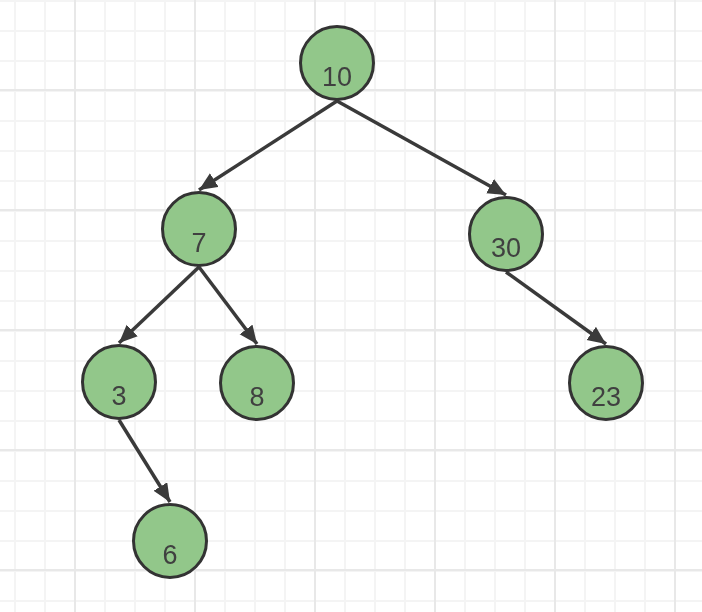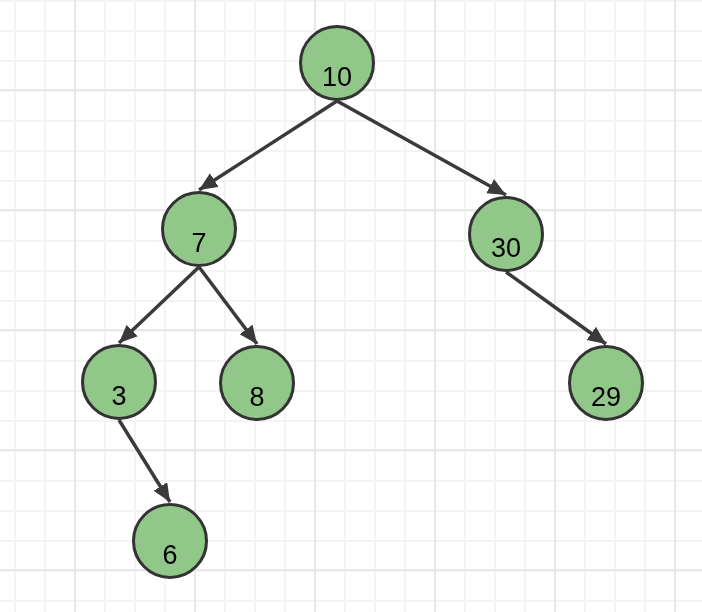--- a/index.html
+++ b/index.html
@@ -47,21 +47,21 @@
     border-radius: 50%;
     background: var(--node-fill, #92c78a);
     border: 3.5px solid var(--node-border, #333333);
     display: flex;
     align-items: center;
     justify-content: center;
     cursor: default;
   }
   .node-label {
     font-size: 27px;
-    color: #000000;
+    color: #404040;
     line-height: 1;
     user-select: none;
     margin-top: 28px;
   }
 </style>
 </head>
 <body>
 
 <div class="canvas">
   <svg class="edges-layer" width="702" height="612" viewBox="0 0 702 612" xmlns="http://www.w3.org/2000/svg">
@@ -89,19 +89,19 @@
       <div class="node" style="left: 468px; top: 196px;">
         <span class="node-label">30</span>
       </div>
       <div class="node" style="left: 81px; top: 344px;">
         <span class="node-label">3</span>
       </div>
       <div class="node" style="left: 219px; top: 345px;">
         <span class="node-label">8</span>
       </div>
       <div class="node" style="left: 568px; top: 345px;">
-        <span class="node-label">29</span>
+        <span class="node-label">23</span>
       </div>
       <div class="node" style="left: 132px; top: 503px;">
         <span class="node-label">6</span>
       </div>
     </div>
 </div>
 
 </body></html>

